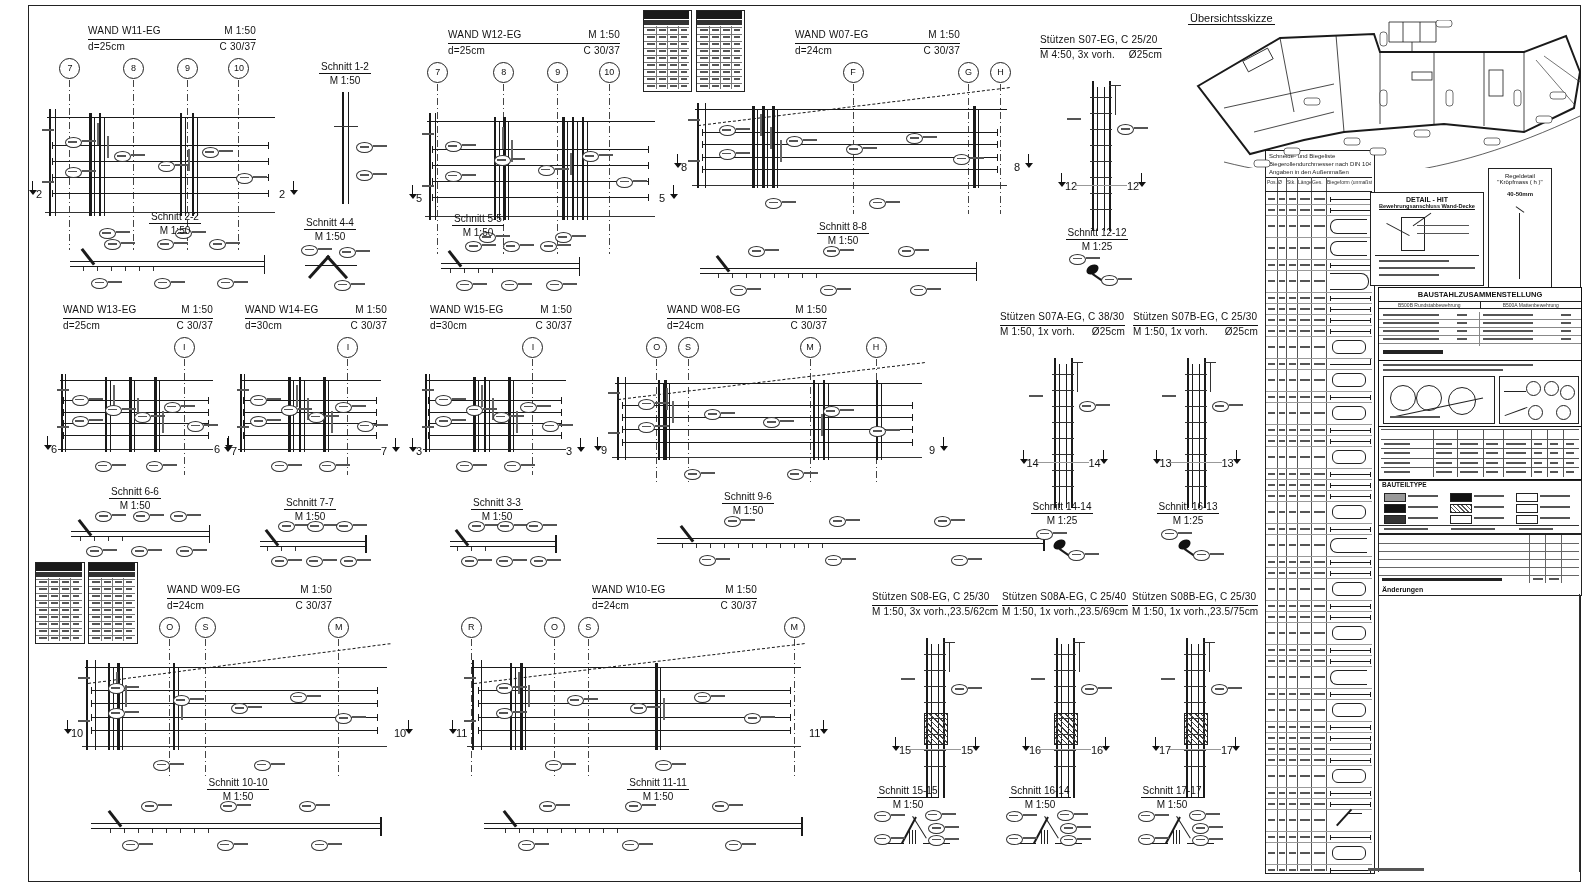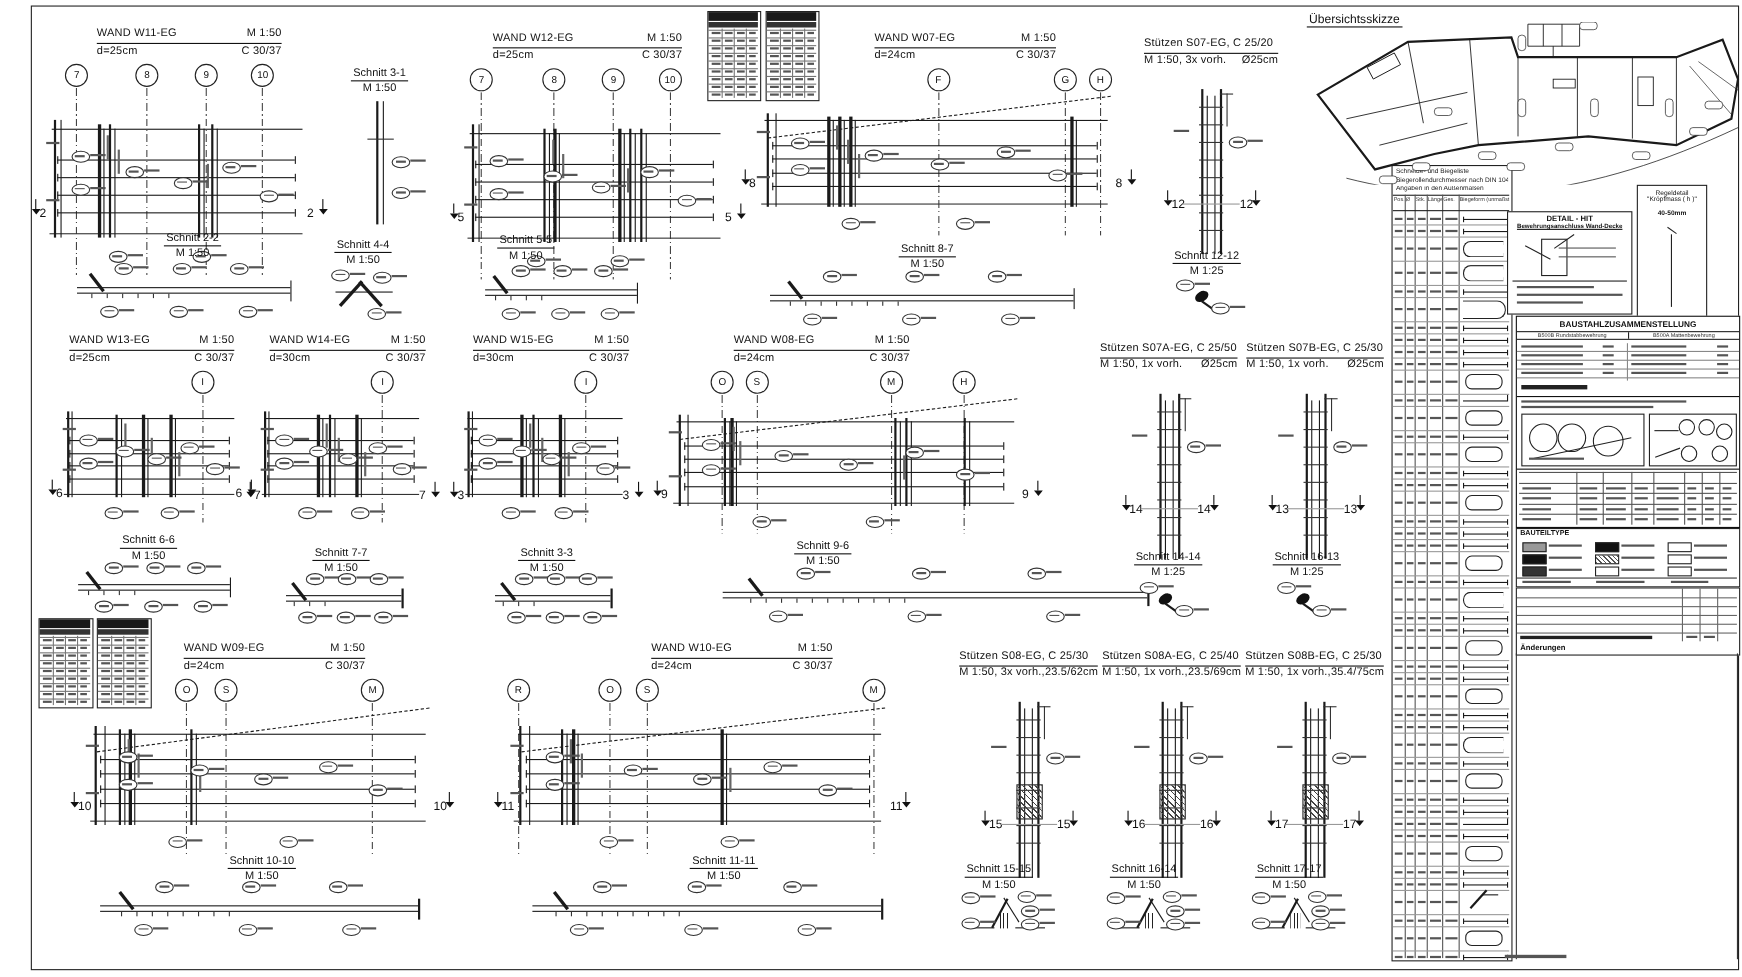--- a/index.html
+++ b/index.html
@@ -785,21 +785,21 @@
           <div class="abs" style="left: 360px; top: 112.22px; width: 0px; height: 0px; border-left: 4px solid transparent; border-right: 4px solid transparent; border-top: 5px solid rgb(17, 17, 17);"></div>
           <div class="abs" style="left: 3.55px; top: 59.76px; width: 12px; height: 2px; background: rgb(85, 85, 85);"></div>
           <div class="abs" style="left: 3.55px; top: 102.92px; width: 12px; height: 2px; background: rgb(85, 85, 85);"></div>
         </div>
       </div>
       <div class="abs" style="left: 1040px; top: 33px; width: 122px;">
         <div class="abs trow u" style="left: 0px; top: 0px; width: 122px;">
           <span>Stützen S07-EG, C 25/20</span>
         </div>
         <div class="abs trow" style="left: 0px; top: 15px; width: 122px;">
-          <span>M 1:50, 3x vorh.</span>
+          <span>M 4:50, 3x vorh.</span>
           <span>Ø25cm</span>
         </div>
         <div class="abs" style="left: 0px; top: 40px; width: 122px; height: 190px;">
           <div class="abs" style="left: 52px; top: 8px; width: 2px; height: 150px; background: rgb(26, 26, 26);"></div>
           <div class="abs" style="left: 57px; top: 14px; width: 1px; height: 144px; background: rgb(26, 26, 26);"></div>
           <div class="abs" style="left: 64px; top: 14px; width: 1px; height: 144px; background: rgb(26, 26, 26);"></div>
           <div class="abs" style="left: 69px; top: 8px; width: 2px; height: 150px; background: rgb(26, 26, 26);"></div>
           <div class="abs" style="left: 50px; top: 24px; width: 22px; height: 1px; background: rgb(51, 51, 51);"></div>
           <div class="abs" style="left: 50px; top: 40px; width: 22px; height: 1px; background: rgb(51, 51, 51);"></div>
           <div class="abs" style="left: 50px; top: 56px; width: 22px; height: 1px; background: rgb(51, 51, 51);"></div>
@@ -819,21 +819,21 @@
           <div class="abs" style="left: 21px; top: 100px; width: 1.4px; height: 9px; background: rgb(17, 17, 17);"></div>
           <div class="abs" style="left: 18px; top: 109px; width: 0px; height: 0px; border-left: 4px solid transparent; border-right: 4px solid transparent; border-top: 5px solid rgb(17, 17, 17);"></div>
           <div class="abs cut" style="left: 87px; top: 108px;">12</div>
           <div class="abs" style="left: 101px; top: 100px; width: 1.4px; height: 9px; background: rgb(17, 17, 17);"></div>
           <div class="abs" style="left: 98px; top: 109px; width: 0px; height: 0px; border-left: 4px solid transparent; border-right: 4px solid transparent; border-top: 5px solid rgb(17, 17, 17);"></div>
           <div class="abs" style="left: 35px; top: 112px; width: 52px; height: 1px; background: rgb(153, 153, 153);"></div>
         </div>
       </div>
       <div class="abs" style="left: 1000px; top: 310px; width: 125px;">
         <div class="abs trow u" style="left: 0px; top: 0px; width: 125px;">
-          <span>Stützen S07A-EG, C 25/50</span>
+          <span>Stützen S07A-EG, C 38/30</span>
         </div>
         <div class="abs trow" style="left: 0px; top: 15px; width: 125px;">
           <span>M 1:50, 1x vorh.</span>
           <span>Ø25cm</span>
         </div>
         <div class="abs" style="left: 0px; top: 40px; width: 125px; height: 190px;">
           <div class="abs" style="left: 53.5px; top: 8px; width: 2px; height: 150px; background: rgb(26, 26, 26);"></div>
           <div class="abs" style="left: 58.5px; top: 14px; width: 1px; height: 144px; background: rgb(26, 26, 26);"></div>
           <div class="abs" style="left: 65.5px; top: 14px; width: 1px; height: 144px; background: rgb(26, 26, 26);"></div>
           <div class="abs" style="left: 70.5px; top: 8px; width: 2px; height: 150px; background: rgb(26, 26, 26);"></div>
@@ -973,21 +973,21 @@
           <div class="abs" style="left: 100px; top: 116.2px; width: 0px; height: 0px; border-left: 4px solid transparent; border-right: 4px solid transparent; border-top: 5px solid rgb(17, 17, 17);"></div>
           <div class="abs" style="left: 37px; top: 119.2px; width: 52px; height: 1px; background: rgb(153, 153, 153);"></div>
         </div>
       </div>
       <div class="abs" style="left: 1132px; top: 590px; width: 126px;">
         <div class="abs trow u" style="left: 0px; top: 0px; width: 126px;">
           <span>Stützen S08B-EG, C 25/30</span>
         </div>
         <div class="abs trow" style="left: 0px; top: 15px; width: 126px;">
           <span>M 1:50, 1x vorh.,</span>
-          <span>35.4/75cm</span>
+          <span>23.5/75cm</span>
         </div>
         <div class="abs" style="left: 0px; top: 40px; width: 126px; height: 200px;">
           <div class="abs" style="left: 54px; top: 8px; width: 2px; height: 160px; background: rgb(26, 26, 26);"></div>
           <div class="abs" style="left: 59px; top: 14px; width: 1px; height: 154px; background: rgb(26, 26, 26);"></div>
           <div class="abs" style="left: 66px; top: 14px; width: 1px; height: 154px; background: rgb(26, 26, 26);"></div>
           <div class="abs" style="left: 71px; top: 8px; width: 2px; height: 160px; background: rgb(26, 26, 26);"></div>
           <div class="abs" style="left: 52px; top: 24px; width: 22px; height: 1px; background: rgb(51, 51, 51);"></div>
           <div class="abs" style="left: 52px; top: 40px; width: 22px; height: 1px; background: rgb(51, 51, 51);"></div>
           <div class="abs" style="left: 52px; top: 56px; width: 22px; height: 1px; background: rgb(51, 51, 51);"></div>
           <div class="abs" style="left: 52px; top: 72px; width: 22px; height: 1px; background: rgb(51, 51, 51);"></div>
@@ -1005,21 +1005,21 @@
           <div class="abs" style="left: 29px; top: 48px; width: 14px; height: 2px; background: rgb(85, 85, 85);"></div>
           <div class="abs cut" style="left: 27px; top: 115.2px;">17</div>
           <div class="abs" style="left: 23px; top: 107.2px; width: 1.4px; height: 9px; background: rgb(17, 17, 17);"></div>
           <div class="abs" style="left: 20px; top: 116.2px; width: 0px; height: 0px; border-left: 4px solid transparent; border-right: 4px solid transparent; border-top: 5px solid rgb(17, 17, 17);"></div>
           <div class="abs cut" style="left: 89px; top: 115.2px;">17</div>
           <div class="abs" style="left: 103px; top: 107.2px; width: 1.4px; height: 9px; background: rgb(17, 17, 17);"></div>
           <div class="abs" style="left: 100px; top: 116.2px; width: 0px; height: 0px; border-left: 4px solid transparent; border-right: 4px solid transparent; border-top: 5px solid rgb(17, 17, 17);"></div>
           <div class="abs" style="left: 37px; top: 119.2px; width: 52px; height: 1px; background: rgb(153, 153, 153);"></div>
         </div>
       </div>
-      <div class="abs slbl" style="left: 290px; top: 60px; width: 110px;"><div class="l1">Schnitt 3-1</div><div>M 1:50</div></div>
+      <div class="abs slbl" style="left: 290px; top: 60px; width: 110px;"><div class="l1">Schnitt 1-2</div><div>M 1:50</div></div>
       <div class="abs" style="left: 328px; top: 92px; width: 36px; height: 112px;">
         <div class="abs" style="left: 14px; top: 0px; width: 1.6px; height: 112px; background: rgb(26, 26, 26);"></div>
         <div class="abs" style="left: 20px; top: 0px; width: 1px; height: 112px; background: rgb(26, 26, 26);"></div>
         <div class="abs" style="left: 6px; top: 33.6px; width: 24px; height: 1px; background: rgb(51, 51, 51);"></div>
         <div class="abs callout" style="left: 28px; top: 50.4px;">
           <div class="abs" style="left: 2.5px; top: 3px; width: 9px; height: 1.5px; background: rgb(85, 85, 85);"></div>
         </div>
         <div class="abs" style="left: 45px; top: 53.4px; width: 14px; height: 2px; background: rgb(85, 85, 85);"></div>
         <div class="abs callout" style="left: 28px; top: 78.4px;">
           <div class="abs" style="left: 2.5px; top: 3px; width: 9px; height: 1.5px; background: rgb(85, 85, 85);"></div>
@@ -1109,21 +1109,21 @@
         <div class="abs" style="left: 38px; top: 42.6px; width: 14px; height: 2px; background: rgb(85, 85, 85);"></div>
         <div class="abs callout" style="left: 66px; top: 39.6px;">
           <div class="abs" style="left: 2.5px; top: 3px; width: 9px; height: 1.5px; background: rgb(85, 85, 85);"></div>
         </div>
         <div class="abs" style="left: 83px; top: 42.6px; width: 14px; height: 2px; background: rgb(85, 85, 85);"></div>
         <div class="abs callout" style="left: 111px; top: 39.6px;">
           <div class="abs" style="left: 2.5px; top: 3px; width: 9px; height: 1.5px; background: rgb(85, 85, 85);"></div>
         </div>
         <div class="abs" style="left: 128px; top: 42.6px; width: 14px; height: 2px; background: rgb(85, 85, 85);"></div>
       </div>
-      <div class="abs slbl" style="left: 788px; top: 220px; width: 110px;"><div class="l1">Schnitt 8-7</div><div>M 1:50</div></div>
+      <div class="abs slbl" style="left: 788px; top: 220px; width: 110px;"><div class="l1">Schnitt 8-8</div><div>M 1:50</div></div>
       <div class="abs" style="left: 688px; top: 245px; width: 300px; height: 55px;">
         <div class="abs" style="left: 12px; top: 23.1px; width: 276px; height: 1.4px; background: rgb(26, 26, 26);"></div>
         <div class="abs" style="left: 12px; top: 28.1px; width: 276px; height: 1px; background: rgb(26, 26, 26);"></div>
         <div class="abs" style="left: 30px; top: 29.1px; width: 1px; height: 4px; background: rgb(51, 51, 51);"></div>
         <div class="abs" style="left: 44px; top: 29.1px; width: 1px; height: 4px; background: rgb(51, 51, 51);"></div>
         <div class="abs" style="left: 58px; top: 29.1px; width: 1px; height: 4px; background: rgb(51, 51, 51);"></div>
         <div class="abs" style="left: 72px; top: 29.1px; width: 1px; height: 4px; background: rgb(51, 51, 51);"></div>
         <div class="abs" style="left: 86px; top: 29.1px; width: 1px; height: 4px; background: rgb(51, 51, 51);"></div>
         <div class="abs" style="left: 100px; top: 29.1px; width: 1px; height: 4px; background: rgb(51, 51, 51);"></div>
         <div class="abs" style="left: 114px; top: 29.1px; width: 1px; height: 4px; background: rgb(51, 51, 51);"></div>

